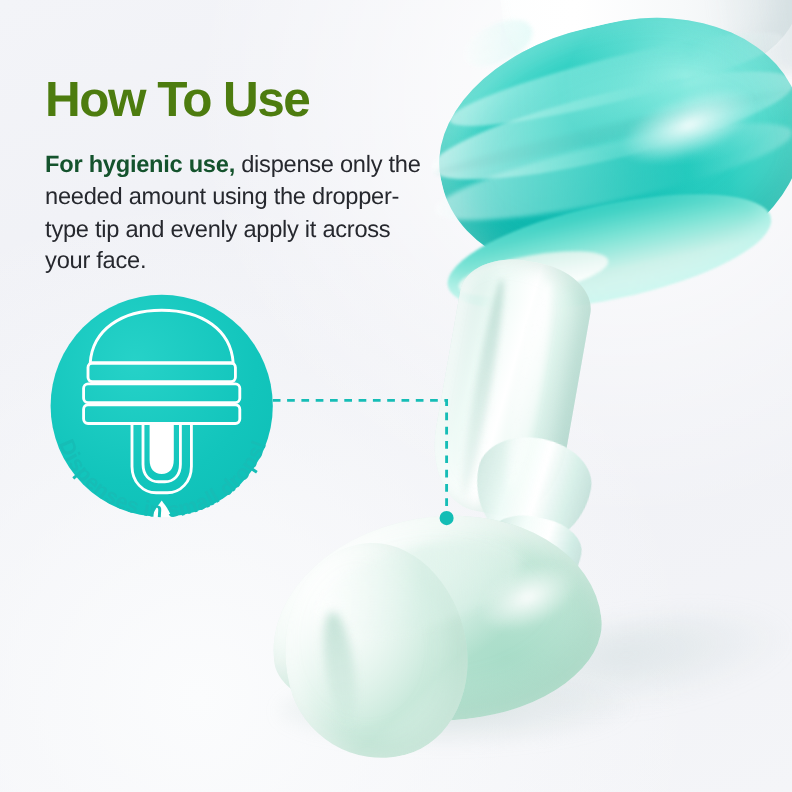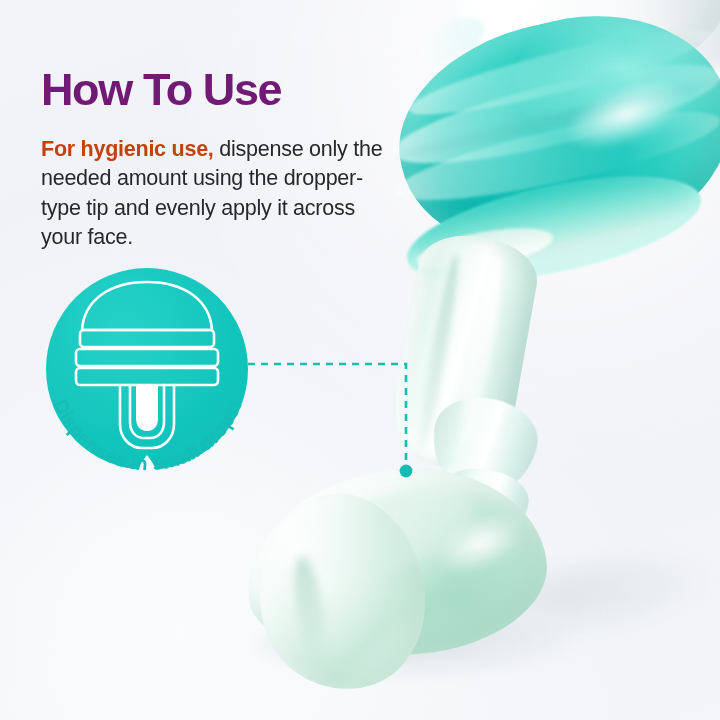--- a/index.html
+++ b/index.html
@@ -15,24 +15,24 @@
   .bg-wash{position:absolute;inset:0;
     background:
       radial-gradient(circle at 78% 12%, #ffffff 0%, rgba(255,255,255,0) 46%),
       radial-gradient(circle at 25% 88%, #fbfcfd 0%, rgba(251,252,253,0) 55%),
       linear-gradient(160deg,#f3f4f8 0%,#eff0f5 45%,#f4f5f8 100%);
   }
 
   
   .headline{position:absolute;left:41px;top:36px;
     font-size:45px;line-height:1.05;font-weight:700;letter-spacing:-1.4px;
-    color:#701a75;white-space:nowrap;}
+    color:#4d7c0f;white-space:nowrap;}
   .body-copy{position:absolute;left:41px;top:113px;width:350px;
     font-size:21.5px;line-height:29.5px;color:#26282e;letter-spacing:-0.25px;}
-  .body-copy .lead{font-weight:700;color:#c2410c;}
+  .body-copy .lead{font-weight:700;color:#14532d;}
 
   
   .badge{position:absolute;left:46px;top:268px;width:202px;height:202px;}
   .badge-disc{position:absolute;inset:0;border-radius:50%;
     background:radial-gradient(circle at 38% 30%, #26d2c8 0%, #12c5bc 58%, #0dbdb5 100%);}
   .badge-icon{position:absolute;inset:0;}
   .badge-arc{position:absolute;left:-16px;top:-10px;width:236px;height:236px;
     pointer-events:none;}
   .badge-arc text{font-family:"Liberation Sans","DejaVu Sans",sans-serif;
     font-size:19.5px;font-weight:700;letter-spacing:0.2px;fill:#16bdb6;}

